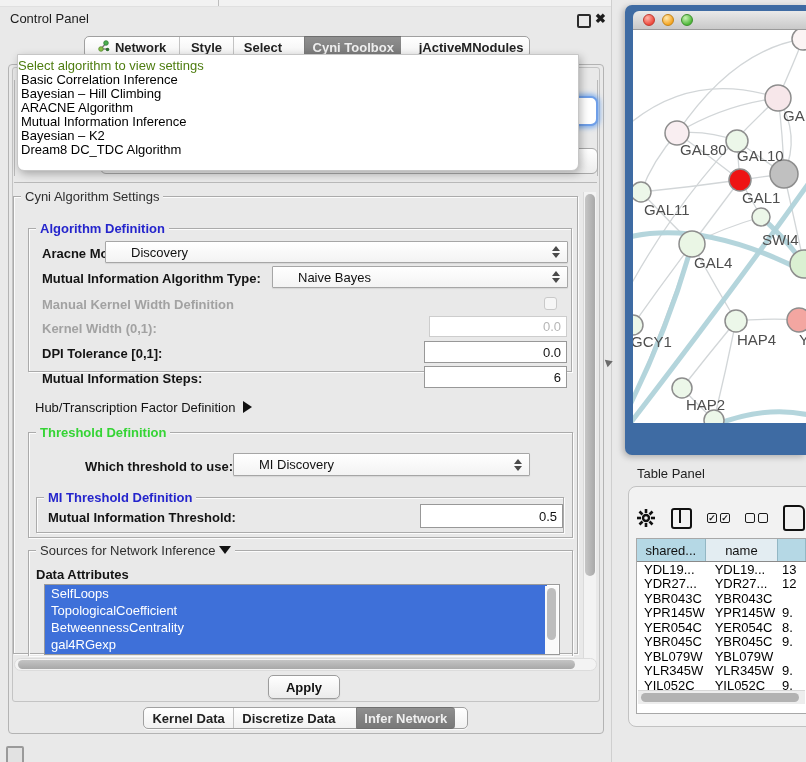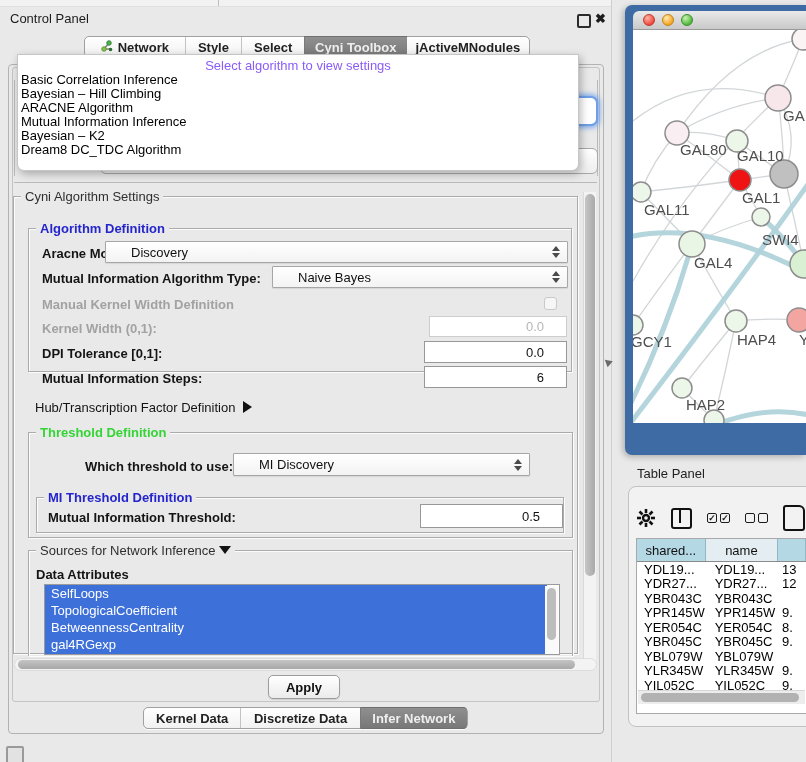--- a/index.html
+++ b/index.html
@@ -12,57 +12,57 @@
   .cp-title{left:10px;top:11px;font-size:13px;color:#1c1c1c}
   .cp-right-edge{left:611px;top:0;width:1px;height:762px;background:#cfcfcf}
   .win-btn-float{left:577px;top:14px;width:10px;height:10px;border:2px solid #2b2b2b;border-radius:2px;cursor:pointer}
   .win-btn-close{left:595px;top:11px;font-size:13px;font-weight:bold;color:#1c1c1c;cursor:pointer}
   
   .segctl{display:flex;background:linear-gradient(#ffffff,#f1f1f1);border:1px solid #a0a0a0;
           border-radius:5px;height:22px;box-sizing:border-box;font-size:13px;font-weight:bold;color:#222;
           box-shadow:0 1px 0 rgba(255,255,255,.8)}
   .seg{display:flex;align-items:center;justify-content:center;gap:5px;height:100%;box-sizing:border-box;cursor:pointer;white-space:nowrap}
   .seg + .seg{border-left:1px solid #c3c3c3}
-  .seg.active{background:linear-gradient(#8f8f8f,#787878);color:#efefef;border-left:1px solid #7a7a7a;margin:-1px 0;height:22px;border-top:1px solid #6f6f6f;border-bottom:1px solid #6f6f6f}
+  .seg.active{background:linear-gradient(#8f8f8f,#787878);color:#efefef;border-left:1px solid #7a7a7a;margin:-1px 12px;height:22px;border-top:1px solid #6f6f6f;border-bottom:1px solid #6f6f6f}
   .seg.active + .seg{border-left:none}
   .seg.active:first-child{border-radius:4px 0 0 4px}
   .seg.active:last-child{border-radius:0 4px 4px 0}
   
   .cp-outer{left:8px;top:64px;width:596px;height:670px;border:1px solid #b3b3b3;border-radius:4px;background:#e9e9e9;box-sizing:border-box}
   .cp-inner{left:12px;top:67px;width:588px;height:635px;border:1px solid #c4c4c4;border-radius:3px;box-sizing:border-box}
   .ghost-line-v{width:1px;background:#b9b9b9}
   .ghost-line-h{height:1px;background:#b9b9b9}
   
   .ghost-combo-focus{left:100px;top:96px;width:498px;height:30px;background:#fff;border:2px solid #6f9fe8;
        border-radius:7px;box-shadow:0 0 5px 2px rgba(96,155,233,.75);box-sizing:border-box}
   .ghost-combo2{left:100px;top:148px;width:498px;height:26px;background:linear-gradient(#fff,#ededed);
        border:1px solid #a8a8a8;border-radius:6px;box-sizing:border-box}
   
   .popup{left:17px;top:54px;width:562px;height:117px;background:#fff;border:1px solid #c6c6c6;
          border-radius:0 0 7px 7px;box-shadow:2px 3px 8px rgba(0,0,0,.28);z-index:50;box-sizing:border-box}
-  .popup-placeholder{text-align:center;color:#8b5cf6;font-size:13px;padding-top:3px;height:15px}
+  .popup-placeholder{text-align:left;color:#4d7c0f;font-size:13px;padding-top:3px;height:15px}
   .popup-item{font-size:13px;color:#000;height:14px;line-height:14px;padding-left:3px;cursor:pointer}
   .popup-item.selected{font-weight:normal}
   
   .group{border:1px solid #ababab;box-shadow:1px 1px 0 rgba(255,255,255,.85), inset 1px 1px 0 rgba(255,255,255,.85);box-sizing:border-box}
   .group-label{position:absolute;top:-8px;left:7px;background:#e9e9e9;padding:0 4px;font-size:13px;color:#2f2f2f;white-space:nowrap}
   .group-label.blue{color:#2525cc;font-weight:bold}
   .group-label.green{color:#35d435;font-weight:bold}
   .lbl{position:absolute;font-size:13px;color:#141414;white-space:nowrap}
   .lbl.bold{font-weight:bold}
   .lbl.disabled{color:#a2a2a2;font-weight:bold}
   
   .combo{position:absolute;background:linear-gradient(#ffffff,#f3f3f3);border:1px solid #a6a6a6;border-radius:1px;
          display:flex;align-items:center;font-size:13px;color:#111;padding-left:25px;box-sizing:border-box;cursor:pointer;
          box-shadow:0 1px 1px rgba(0,0,0,.08)}
   .stepper{margin-left:auto;display:flex;flex-direction:column;align-items:center;justify-content:center;gap:2px;padding-right:7px}
   .tri-up{width:0;height:0;border-left:4px solid transparent;border-right:4px solid transparent;border-bottom:5px solid #4a4a4a}
   .tri-dn{width:0;height:0;border-left:4px solid transparent;border-right:4px solid transparent;border-top:5px solid #4a4a4a}
   .field{position:absolute;background:#fff;border:1px solid #989898;font-size:13px;color:#111;
-         display:flex;align-items:center;justify-content:flex-end;padding:0 22px;box-sizing:border-box}
+         display:flex;align-items:center;justify-content:flex-end;padding:0 5px;box-sizing:border-box}
   .field.disabled{border-color:#cdcdcd;color:#b6b6b6}
   .checkbox{position:absolute;width:13px;height:13px;border:1px solid #c9c9c9;border-radius:3px;background:#f6f6f6;box-sizing:border-box}
   .arrow-right{display:inline-block;width:0;height:0;border-top:6px solid transparent;border-bottom:6px solid transparent;border-left:9px solid #111;vertical-align:-1px}
   .arrow-down-sm{display:inline-block;width:0;height:0;border-left:6px solid transparent;border-right:6px solid transparent;border-top:8px solid #111;vertical-align:1px}
   
   .attr-list{position:absolute;left:44px;top:584px;width:516px;height:71px;background:#fff;border:1px solid #9a9a9a;box-sizing:border-box;overflow:hidden}
   .attr-sel{position:absolute;left:0;top:0;width:502px;height:71px;background:#3e70d9}
   .attr-item{position:relative;font-size:13px;color:#fff;height:17px;line-height:17px;padding-left:6px;width:496px;cursor:pointer}
   .attr-vsb{position:absolute;right:1px;top:1px;width:13px;height:68px;background:#fafafa}
   .attr-thumb{position:absolute;left:2px;top:2px;width:9px;height:52px;border-radius:5px;background:#bdbdbd}

